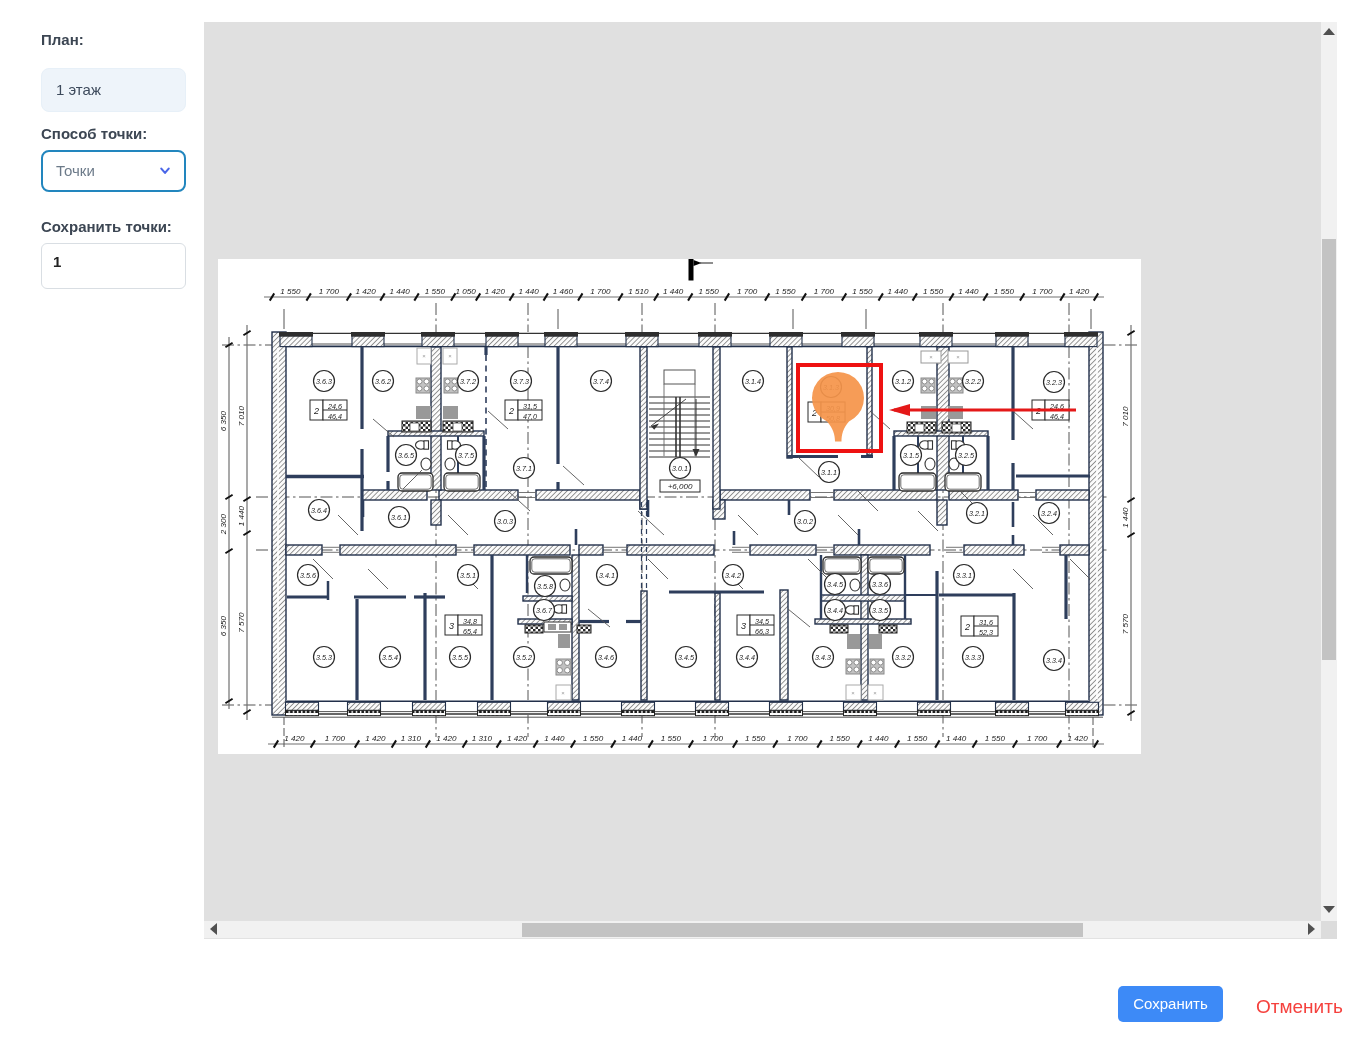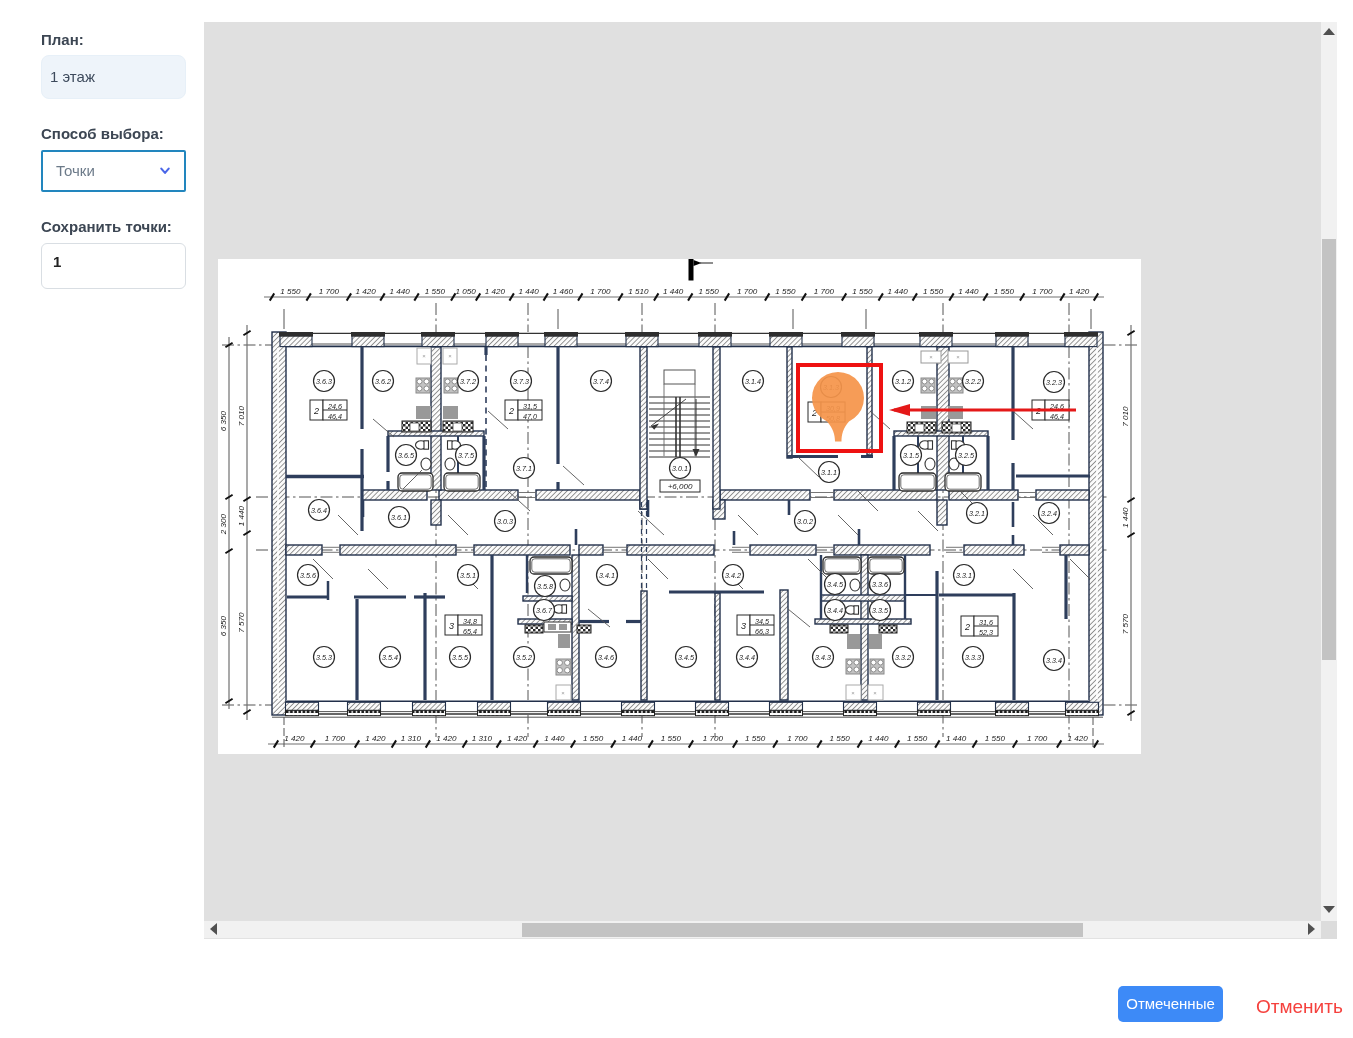--- a/index.html
+++ b/index.html
@@ -10,23 +10,23 @@
 .vsb .thumb { position:absolute; left:1px; top:217px; width:14px; height:421px; background:#c3c3c3; }
 .hsb { position:absolute; left:204px; top:921px; width:1117px; height:18px; background:#f1f1f1; border-bottom:1px solid #e2e2e2;}
 .hsb .thumb { position:absolute; left:318px; top:2px; width:561px; height:14px; background:#c3c3c3; }
 .corner { position:absolute; left:1321px; top:921px; width:16px; height:18px; background:#dcdcdc; }
 .btn { position:absolute; left:1118px; top:986px; width:105px; height:36px; background:#3d8af7;
        border-radius:5px; color:#fff; font-size:15px; font-weight:400; text-align:center; line-height:36px; }
 .cancel { position:absolute; left:1256px; top:996px; font-size:19px; font-weight:400; color:#f5413d; }
 </style></head>
 <body>
 <div class="lbl" style="top:31px;">План:</div>
-<div style="position:absolute;left:41px;top:55px;width:145px;height:44px;background:#eef4fa;border:1px solid #e7f0f8;border-radius:8px;font-size:15px;color:#3d4a5c;line-height:42px;padding-left:8px;">1 этаж</div>
-<div class="lbl" style="top:125px;">Способ выбора:</div>
-<div style="position:absolute;left:41px;top:150px;width:145px;height:42px;background:#fff;border:2px solid #2286be;border-radius:2px;font-size:15px;color:#6c7a89;line-height:38px;padding-left:13px;">Точки
+<div style="position:absolute;left:41px;top:68px;width:145px;height:44px;background:#eef4fa;border:1px solid #e7f0f8;border-radius:8px;font-size:15px;color:#3d4a5c;line-height:42px;padding-left:14px;">1 этаж</div>
+<div class="lbl" style="top:125px;">Способ точки:</div>
+<div style="position:absolute;left:41px;top:150px;width:145px;height:42px;background:#fff;border:2px solid #2286be;border-radius:8px;font-size:15px;color:#6c7a89;line-height:38px;padding-left:13px;">Точки
   <svg style="position:absolute;right:14px;top:15px;" width="10" height="8" viewBox="0 0 10 8">
       <path d="M1.3 1.6 L5 5.9 L8.7 1.6" fill="none" stroke="#4a66e8" stroke-width="2.1" stroke-linecap="round" stroke-linejoin="round"></path>
     </svg>
 </div>
 <div class="lbl" style="top:218px;">Сохранить точки:</div>
 <div style="position:absolute;left:41px;top:243px;width:145px;height:46px;background:#fff;border:1px solid #d9dee3;border-radius:6px;font-size:15px;font-weight:700;color:#222;padding:9px 0 0 11px;">1</div>
 
 <div class="canvas">
   <div class="plan">
     <svg width="923" height="495" viewBox="0 0 923 495" font-family="Liberation Sans, sans-serif">
@@ -646,14 +646,14 @@
   <div style="position:absolute;left:2px;top:6px;width:0;height:0;border-left:6px solid transparent;border-right:6px solid transparent;border-bottom:7px solid #505050;"></div>
   <div class="thumb"></div>
   <div style="position:absolute;left:2px;top:884px;width:0;height:0;border-left:6px solid transparent;border-right:6px solid transparent;border-top:7px solid #505050;"></div>
 </div>
 <div class="hsb">
   <div style="position:absolute;left:6px;top:2px;width:0;height:0;border-top:6px solid transparent;border-bottom:6px solid transparent;border-right:7px solid #505050;"></div>
   <div class="thumb"></div>
   <div style="position:absolute;left:1104px;top:2px;width:0;height:0;border-top:6px solid transparent;border-bottom:6px solid transparent;border-left:7px solid #505050;"></div>
 </div>
 <div class="corner"></div>
-<div class="btn">Отмеченные</div>
+<div class="btn">Сохранить</div>
 <div class="cancel">Отменить</div>
 
 </body></html>

